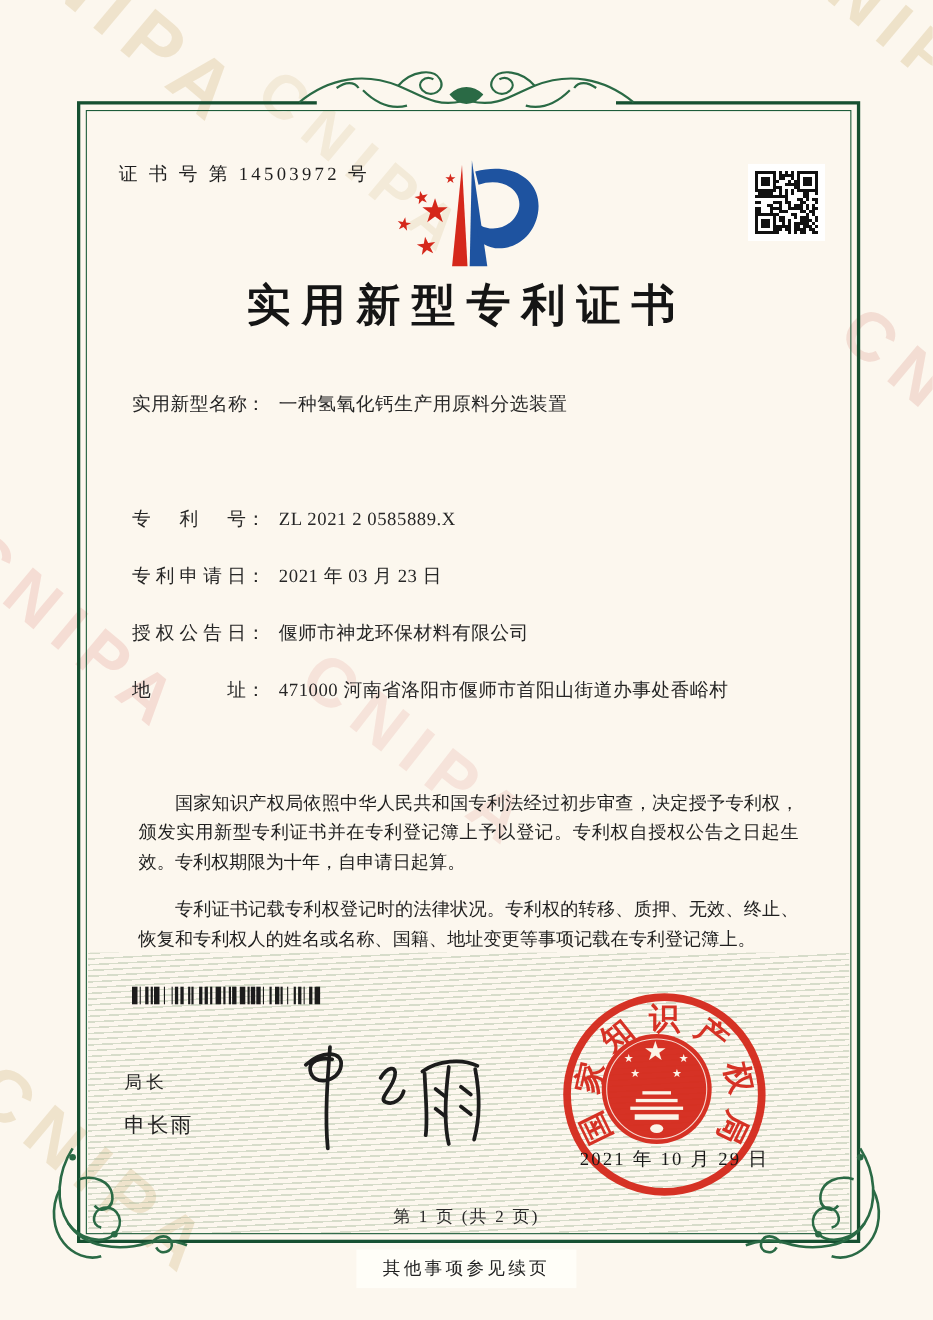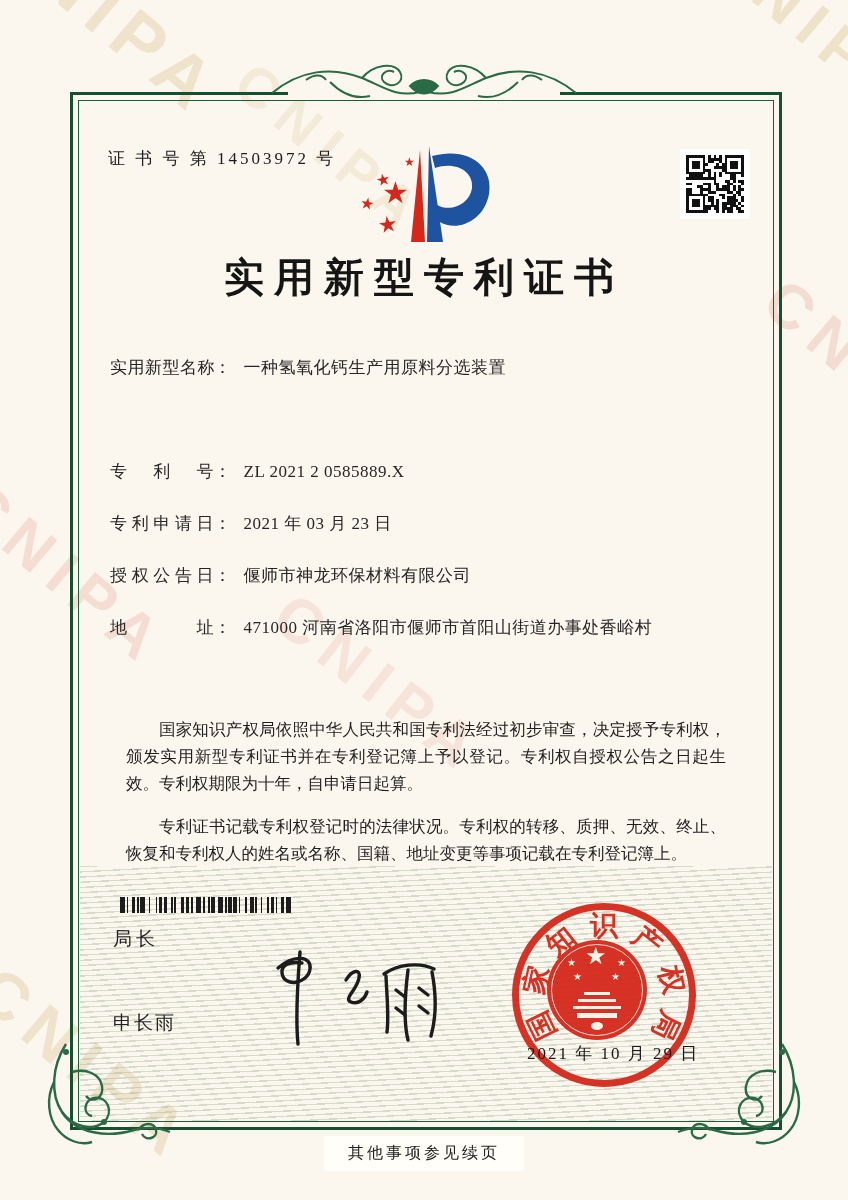--- a/index.html
+++ b/index.html
@@ -26,33 +26,33 @@
   
   .logo{position:absolute;left:352px;top:140px;width:160px;height:118px;}
   .logo .star{position:absolute;color:#d5281b;line-height:1;font-family:"DejaVu Sans",sans-serif;}
 
   .qr{position:absolute;left:680px;top:149px;width:70px;height:70px;background:#fff;
       display:flex;align-items:center;justify-content:center;}
 
   .title{position:absolute;left:0;top:250px;width:100%;text-align:center;
          font-size:40px;font-weight:bold;letter-spacing:10px;color:#151515;}
 
-  .frow{position:absolute;left:110px;font-size:17px;color:#262626;letter-spacing:.5px;white-space:nowrap;}
+  .frow{position:absolute;left:120px;font-size:17px;color:#262626;letter-spacing:.5px;white-space:nowrap;}
   .flabel{display:inline-block;width:104px;text-align:justify;text-align-last:justify;}
   .fval{margin-left:12px;}
   .grant2{position:absolute;left:455px;top:0;white-space:nowrap;}
 
   .bodytext{position:absolute;left:110px;top:700px;width:632px;font-size:16.5px;
             line-height:27px;text-align:justify;color:#1f1f1f;}
   .bodytext p{margin:16px;text-indent:2em;}
 
   .barcode{position:absolute;left:120px;top:897px;height:16px;display:flex;align-items:stretch;}
   .barcode i{display:block;height:100%;}
 
-  .signer-title{position:absolute;left:113px;top:926px;font-size:19px;letter-spacing:4px;text-align:right;}
+  .signer-title{position:absolute;left:113px;top:974px;font-size:16px;letter-spacing:4px;text-align:right;}
   .signer-name{position:absolute;left:113px;top:1010px;font-size:19px;letter-spacing:2px;}
   .signature{position:absolute;left:248px;top:944px;z-index:3;}
 
   
   .seal{position:absolute;left:512px;top:903px;width:184px;height:184px;z-index:2;opacity:.95;}
   .seal-ring{position:absolute;inset:0;border:7px solid #d5281b;border-radius:50%;box-sizing:border-box;}
   .seal-char{position:absolute;left:50%;top:50%;font-size:28px;font-weight:bold;color:#d5281b;
              font-family:"Liberation Serif",serif;}
   .emblem{position:absolute;left:35px;top:37px;width:100px;height:100px;background:#d5281b;border-radius:50%;}
   .emblem .ering{position:absolute;inset:4px;border:1px solid rgba(255,248,240,.85);border-radius:50%;}
@@ -520,16 +520,17 @@
         <span class="estar" style="left:64px;top:32px;font-size:10px;">★</span>
         <div class="ebar" style="top:52px;width:26px;height:3px;"></div>
         <div class="ebar" style="top:59px;width:38px;height:3px;"></div>
         <div class="ebar" style="top:66px;width:48px;height:3px;"></div>
         <div class="ebar" style="top:73px;width:40px;height:5px;"></div>
         <div class="ebar" style="top:82px;width:12px;height:8px;border-radius:50%;"></div>
       </div>
     </div>
     <div class="seal-date">2021 年 10 月 29 日</div>
 
+    <div class="page-indicator">第 1 页 (共 2 页)</div>
 
     <div class="footer-note">其他事项参见续页</div>
   </div>
 </div>
 
 </body></html>

